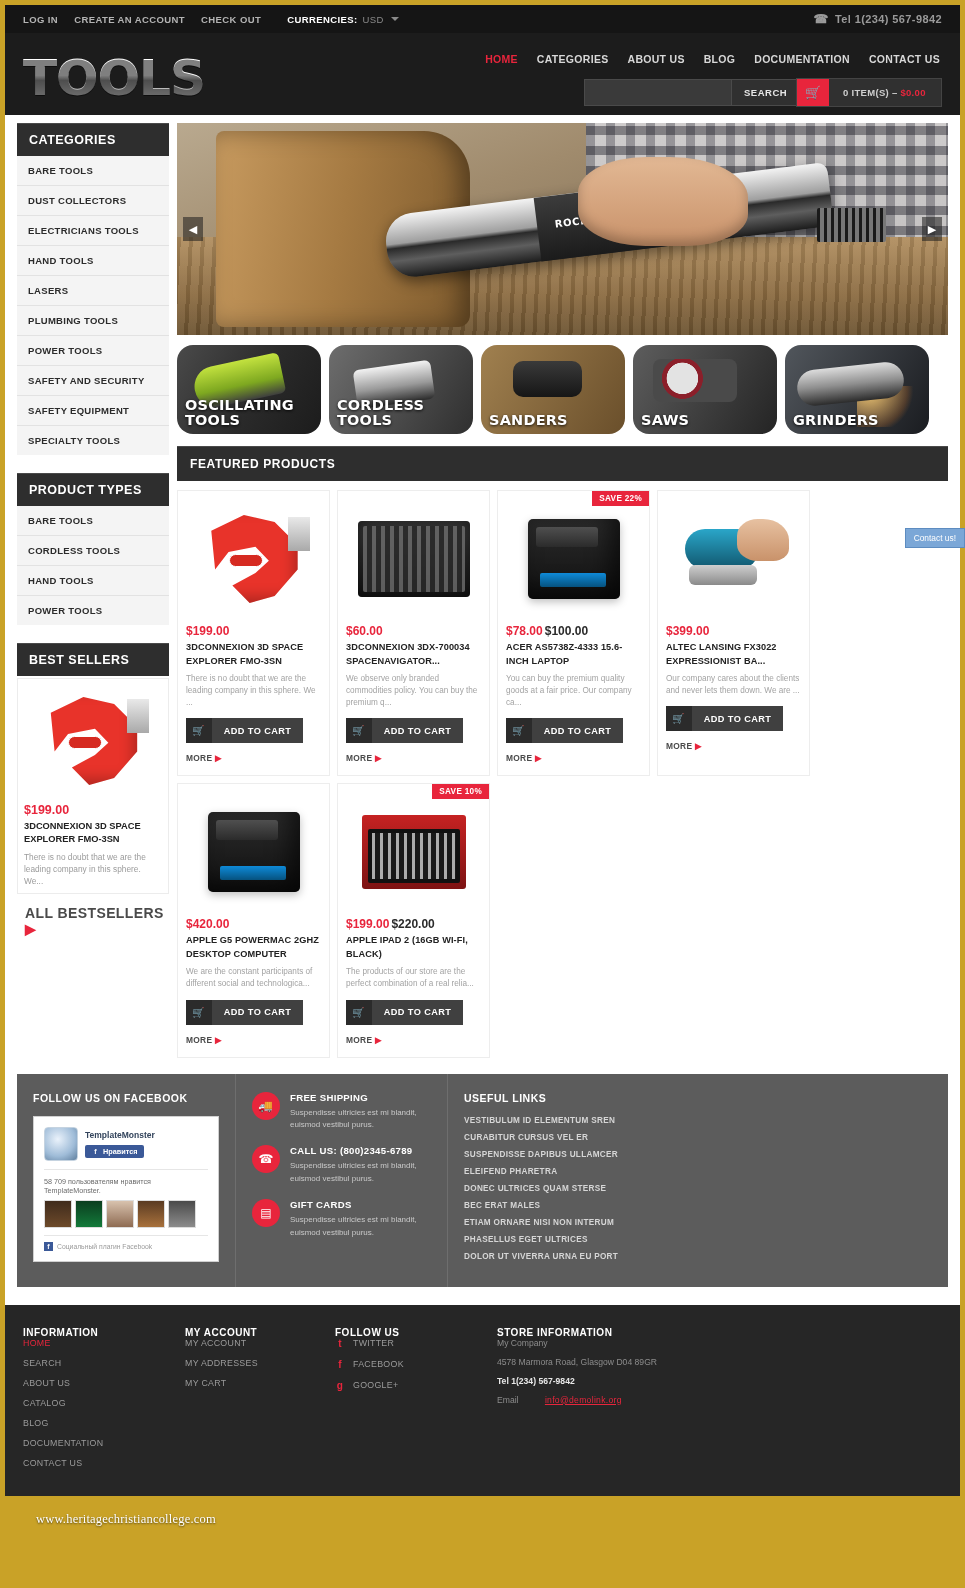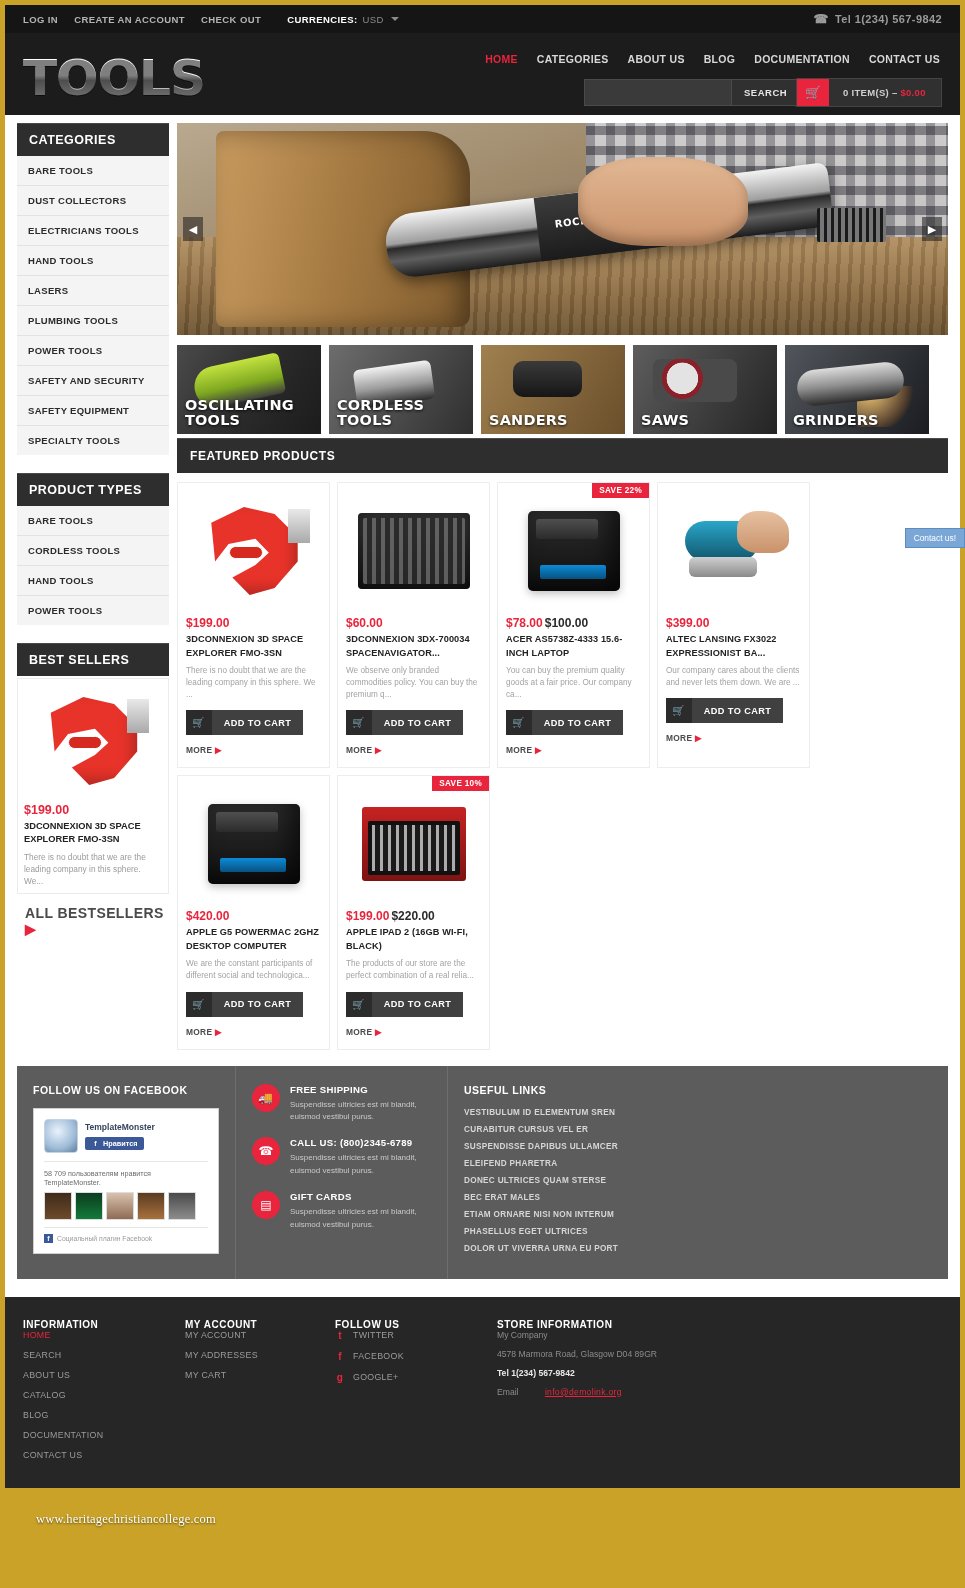--- a/index.html
+++ b/index.html
@@ -199,21 +199,21 @@
     width: 20px; height: 24px; background: rgba(30,30,30,.55);
     display: flex; align-items: center; justify-content: center;
     color: #fff; font-size: 11px; cursor: pointer;
   }
   .sl-arrow.left { left: 6px; }
   .sl-arrow.right { right: 6px; }
 
   
   .tiles { display: flex; flex-wrap: wrap; gap: 8px; margin-top: 10px; }
   .tile {
-    width: 144px; height: 89px; position: relative; overflow: hidden; cursor: pointer;
+    width: 144px; height: 89px; position: relative; overflow: hidden; cursor: pointer; border-radius: 16px;
   }
   .tile .tbg { position: absolute; inset: 0; }
   .tile .tlabel {
     position: absolute; left: 8px; bottom: 6px; color: #fff;
     font-size: 14.5px; font-weight: bold; line-height: 1.02;
     letter-spacing: .2px; text-shadow: 0 1px 3px rgba(0,0,0,.85);
     font-family: "DejaVu Sans", sans-serif;
   }
   .tile .tlabel small { display:block; font-size:14.5px; }
 
@@ -235,21 +235,21 @@
     background:linear-gradient(#dcdcdc,#8f8f8f 50%,#2b2b2b);border-radius:18px;transform:rotate(-6deg);}
   .t-grnd:before{content:"";position:absolute;right:6%;bottom:8%;width:44%;height:46%;
     background:radial-gradient(circle at 20% 10%, rgba(255,210,120,.95), rgba(255,140,40,.2) 60%, transparent 70%);}
   .t-work { background: linear-gradient(120deg,#8a6b3e,#3a2d1a); }
   .t-work:after{content:"";position:absolute;left:16%;top:28%;width:64%;height:14%;
     background:linear-gradient(#f2d642,#c9a81f);transform:rotate(-3deg);}
 
   
   .sect-head {
     background: #2e2e2e; color: #fff; font-size: 12px; font-weight: bold;
-    letter-spacing: .6px; padding: 10px 13px; margin-top: 4px;
+    letter-spacing: .6px; padding: 10px 13px; margin-top: 12px;
     border-top:1px solid #4a4a4a;
   }
   .prod-grid { display: flex; flex-wrap: wrap; gap: 7px; margin-top: 9px; }
   .prod {
     width: 153px; border: 1px solid #ededed; background: #fff;
     padding: 7px 8px 10px 8px; position: relative;
   }
   .prod-img { height: 122px; display:flex;align-items:center;justify-content:center; position:relative;}
   .badge {
     position: absolute; right: -8px; top: -7px; background: #e8253c; color: #fff;

